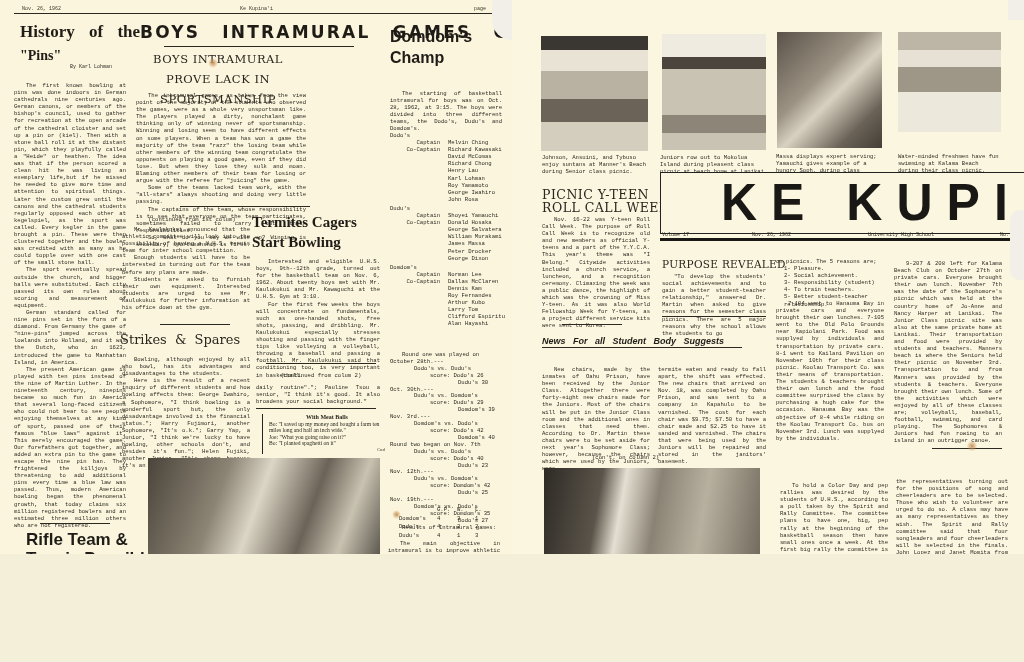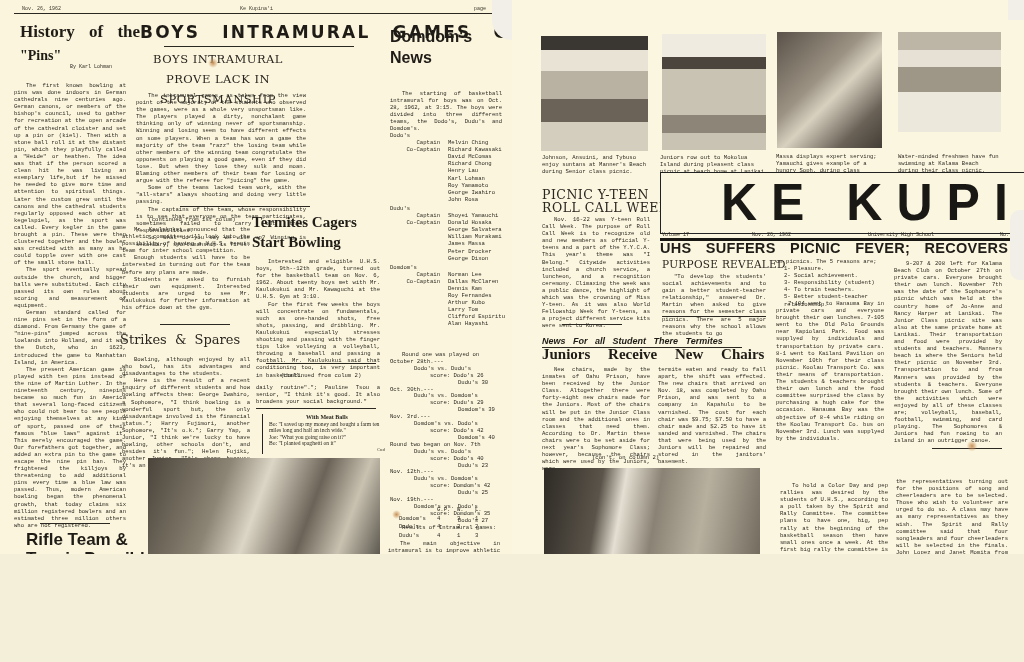--- a/index.html
+++ b/index.html
@@ -104,21 +104,21 @@
     <div>Joe: "What you going raise on it?"</div>
     <div>Bo: "I planted spaghetti on it"</div>
     <div style="text-align:right;font-size:4px;">Cred</div>
   </div>
 
   <div class="photo bowl" style="left:148px;top:458px;width:232px;height:132px;"></div>
   <div class="abs caption" style="left:150px;top:600px;width:236px;">Such form... Such poise... What a follow-through... It's a... Gutter ball. Thrown by Davis Alicata with (L to R) John Craig, Werner Unkhau (in back of Craig) and Karl Lohman, keeping score. The boys represent a typical bowling day in the 5th period PE.</div>
 
   <div class="abs sans-bold" style="left:390px;top:26px;font-size:16px;line-height:21px;">
     <div>Domdom's</div>
-    <div>News</div>
+    <div>Champ</div>
   </div>
   <div class="abs mono" style="left:390px;top:90px;width:112px;text-indent:12px;">The starting of basketball intramural for boys was on Oct. 28, 1962, at 3:15. The boys were divided into three different teams, the Dodo's, Dudu's and Domdom's.</div>
 
   <div class="abs mono" style="left:390px;top:132px;width:120px;text-align:left;">
     <div>
       <div>Dodo's</div>
       <div class="list-row">
           <span class="k">Captain</span>
           <span>Melvin Ching</span>
         </div>
@@ -284,42 +284,40 @@
 
   <div class="kbox" style="left:148px;top:172px;width:364px;height:60px;">
     <div class="kbig abs" style="left:60px;top:0px;">KE KUPINA'I</div>
   </div>
   <div class="abs mono" style="left:150px;top:232px;font-size:5px;">Volume 17</div>
   <div class="abs mono" style="left:240px;top:232px;font-size:5px;">Nov. 26, 1962</div>
   <div class="abs mono" style="left:356px;top:232px;font-size:5px;">University High School</div>
   <div class="abs mono" style="left:488px;top:232px;font-size:5px;">No. 2</div>
 
   <div class="abs" style="left:148px;top:238px;width:364px;height:3px;background:#1a1814;"></div>
-  <div class="abs sans-bold" style="left:148px;top:240px;font-size:14.5px;white-space:nowrap;word-spacing:10px;letter-spacing:0.3px;">UHS SUFFERS PICNIC FEVER; RECOVERS</div>
 
   <div class="abs thin" style="left:150px;top:258px;font-size:10.5px;letter-spacing:0.3px;">PURPOSE REVEALED</div>
   <div class="abs mono" style="left:150px;top:273px;width:104px;text-indent:12px;">"To develop the students' social achievements and to gain a better student-teacher relationship," answered Dr. Martin when asked to give reasons for the semester class picnics. There are 5 major reasons why the school allows the students to go</div>
   <div class="rule" style="left:150px;top:316px;width:104px;"></div>
 
   <div class="abs mono" style="left:264px;top:258px;width:108px;text-align:left;">
     <div>on picnics. The 5 reasons are;</div>
     <div style="padding-left:8px;">1- Pleasure.</div>
     <div style="padding-left:8px;">2- Social achievement.</div>
     <div style="padding-left:8px;">3- Responsibility (student)</div>
     <div style="padding-left:8px;">4- To train teachers.</div>
     <div style="padding-left:8px;">5- Better student-teacher relationship.</div>
   </div>
   <div class="abs mono" style="left:264px;top:300px;width:108px;text-indent:12px;">7-104 went to Hanauma Bay in private cars and everyone brought their own lunches. 7-105 went to the Old Polo Grounds near Kapiolani Park. Food was supplyed by individuals and transportation by private cars. 8-1 went to Kailani Pavilion on November 10th for their class picnic. Koolau Transport Co. was their means of transportation. The students &amp; teachers brought their own lunch and the food committee surprised the class by purchasing a hugh cake for the occasion. Hanauma Bay was the objective of 8-4 while riding on the Koolau Transport Co. bus on November 3rd. Lunch was supplyed by the individuals.</div>
 
   <div class="abs mono" style="left:382px;top:260px;width:108px;text-indent:12px;">9-207 &amp; 208 left for Kalama Beach Club on October 27th on private cars. Everyone brought their own lunch. November 7th was the date of the Sophomore's picnic which was held at the country home of Jo-Anne and Nancy Harper at Lanikai. The Junior Class picnic site was also at the same private home at Lanikai. Their transportation and food were provided by students and teachers. Manners beach is where the Seniors held their picnic on November 3rd. Transportation to and from Manners was provided by the students &amp; teachers. Everyone brought their own lunch. Some of the activities which were enjoyed by all of these classes are; volleyball, baseball, football, swimming, and card playing. The Sophomores &amp; Juniors had fun rowing to an island in an outrigger canoe.</div>
   <div class="rule" style="left:420px;top:448px;width:70px;"></div>
 
-  <div class="abs" style="left:30px;top:336px;font-family:'Liberation Sans',sans-serif;font-style:italic;font-weight:bold;font-size:9px;word-spacing:5px;white-space:nowrap;color:#1f1c17;">News For all Student There Termites</div>
+  <div class="abs" style="left:30px;top:336px;font-family:'Liberation Sans',sans-serif;font-style:italic;font-weight:bold;font-size:9px;word-spacing:5px;white-space:nowrap;color:#1f1c17;">News For all Student Body Suggests</div>
   <div class="rule" style="left:30px;top:347px;width:200px;"></div>
-  <div class="abs serif-bold" style="left:30px;top:346px;font-size:15px;word-spacing:14px;white-space:nowrap;">Juniors Receive New Chairs</div>
 
   <div class="abs mono" style="left:30px;top:366px;width:108px;text-indent:12px;">New chairs, made by the inmates of Oahu Prison, have been received by the Junior Class. Altogether there were forty-eight new chairs made for the Juniors. Most of the chairs will be put in the Junior Class room and the additional ones in classes that need them. According to Dr. Martin these chairs were to be set aside for next year's Sophomore Class; however, because the chairs which were used by the Juniors, were</div>
   <div class="abs mono" style="left:80px;top:454px;">(con't. on column 2)</div>
   <div class="abs mono" style="left:146px;top:366px;width:108px;">termite eaten and ready to fall apart, the shift was effected. The new chairs that arrived on Nov. 18, was completed by Oahu Prison, and was sent to a company in Kapahulu to be varnished. The cost for each chair was $9.75; $7.50 to have a chair made and $2.25 to have it sanded and varnished. The chairs that were being used by the Juniors will be repaired and stored in the janitors' basement.</div>
 
   <div class="photo chairs" style="left:32px;top:468px;width:216px;height:130px;"></div>
   <div class="abs caption" style="left:36px;top:612px;width:220px;">
     <div style="text-indent:12px;">"Gee aren't they beautiful Lynette" says Loretta.</div>
     <div style="text-indent:12px;">Sophomores Lynette Fung, and Loretta Tester admire the beautiful chairs delivered for the Junior Class.</div>
   </div>

